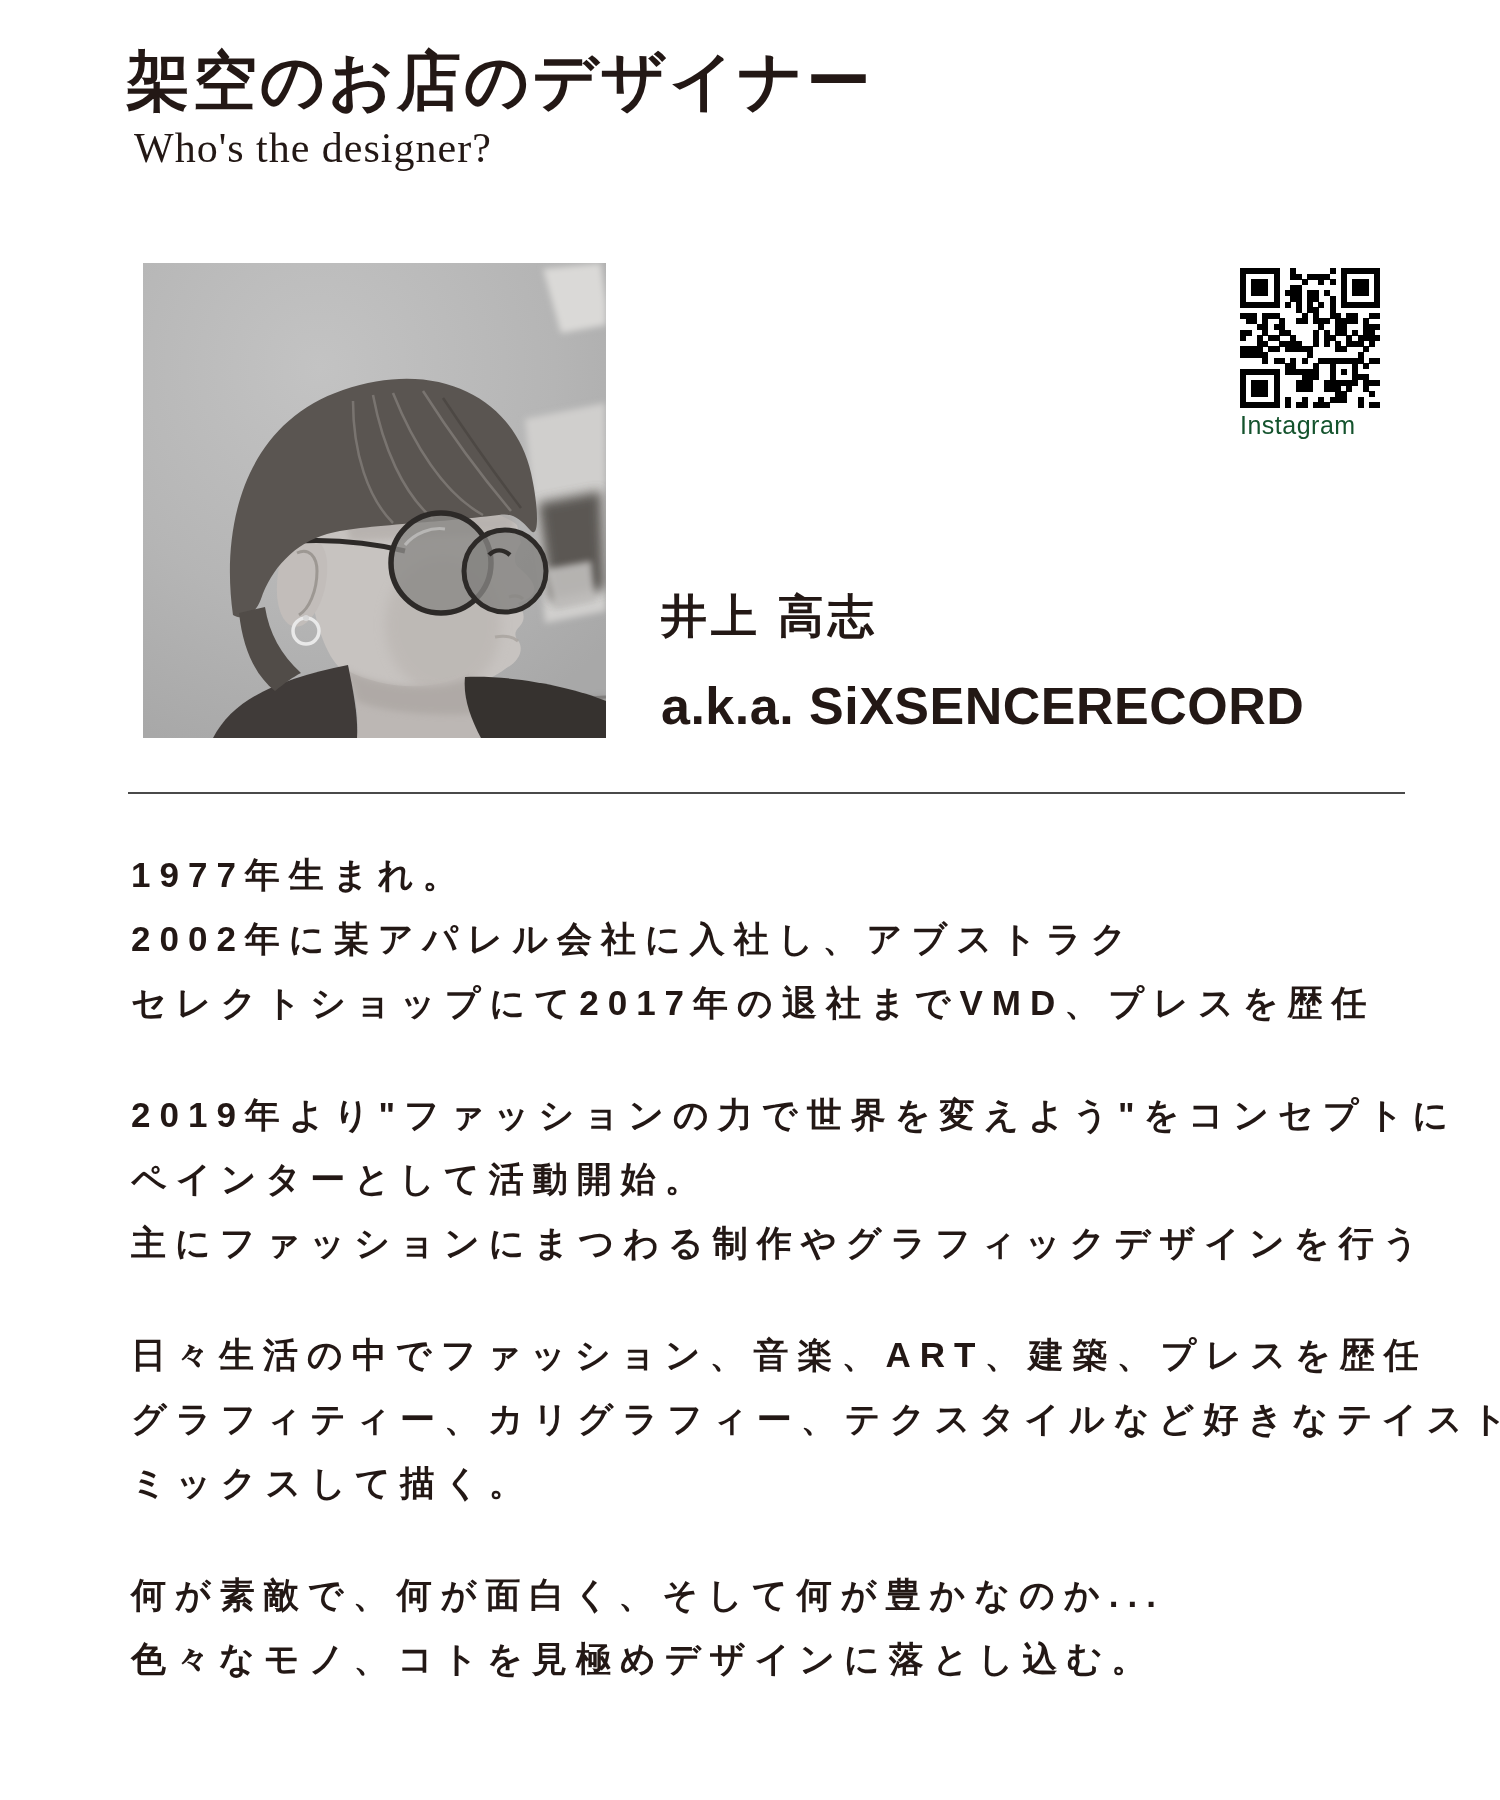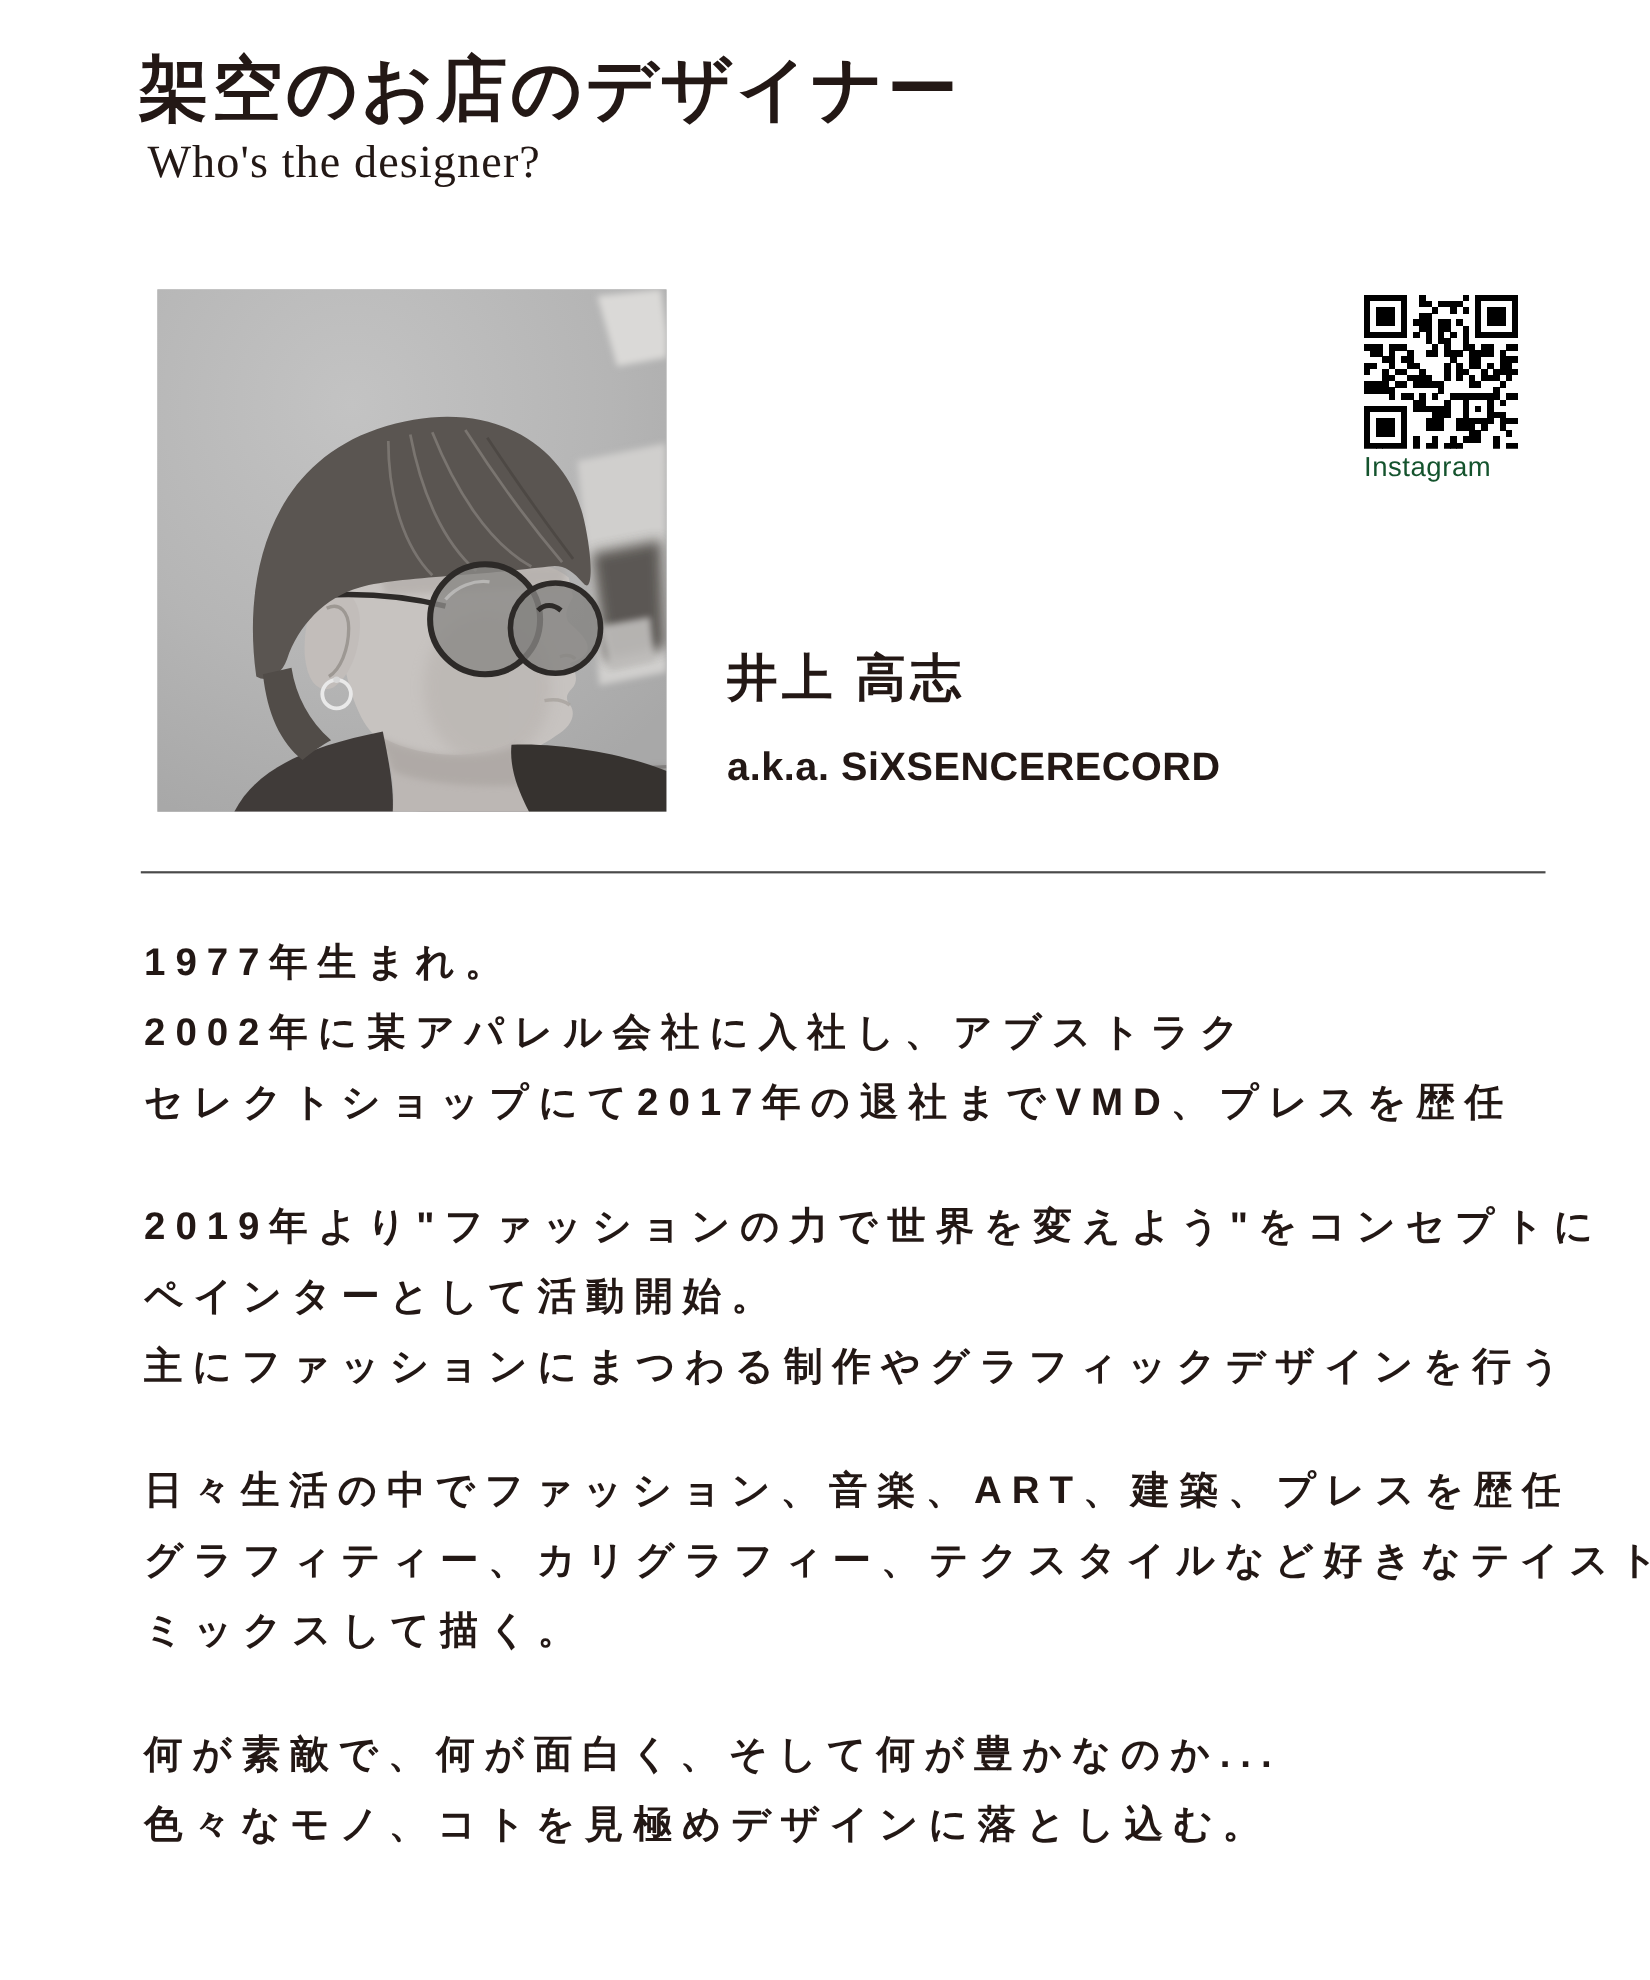--- a/index.html
+++ b/index.html
@@ -23,21 +23,21 @@
   .qr{position:absolute;left:1224px;top:268px;width:140px;height:140px;background:#fff;}
   .qr-label{
     position:absolute;left:1224px;top:411px;font-size:25px;letter-spacing:.5px;
     color:#14532d;white-space:nowrap;
   }
   .name{
     position:absolute;left:645px;top:586px;font-size:46px;font-weight:700;
     letter-spacing:4px;white-space:nowrap;text-align:right;
   }
   .alias{
-    position:absolute;left:645px;top:676px;font-size:36px;font-weight:600;
+    position:absolute;left:645px;top:676px;font-size:52px;font-weight:600;
     letter-spacing:.5px;white-space:nowrap;
   }
   .divider{position:absolute;left:112px;top:792px;width:1277px;height:2px;background:#4a4a4a;}
   .bio{
     position:absolute;left:115px;top:843px;font-size:35px;font-weight:600;
     line-height:64px;letter-spacing:9px;
   }
   .bio .para{margin:0 0 48px 0;}
   .bio .line{white-space:nowrap;}
 </style>

